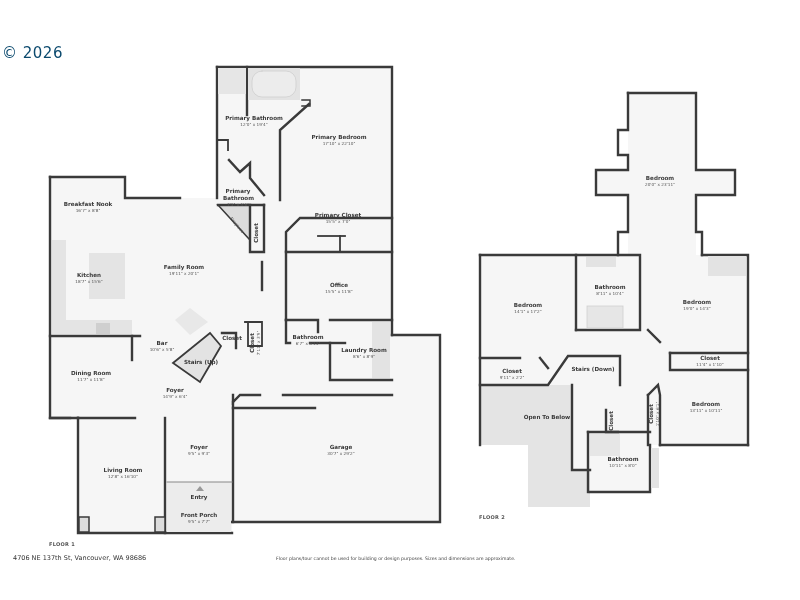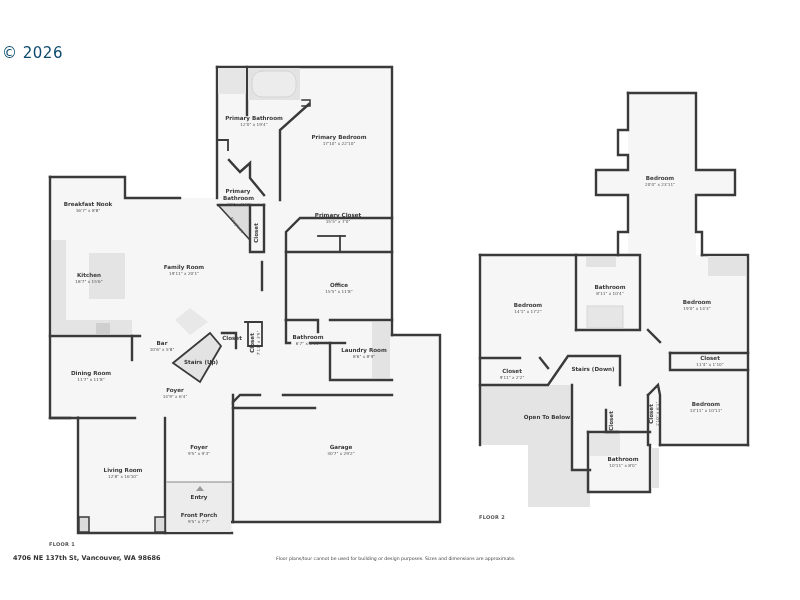--- a/index.html
+++ b/index.html
@@ -4,21 +4,21 @@
   <style>
     html, body { margin:0; padding:0; background:#ffffff; }
     body { width:800px; height:600px; position:relative; overflow:hidden; font-family:"DejaVu Sans", "Liberation Sans", sans-serif; }
     .copyright { position:absolute; left:2px; top:34px; font-size:15px; color:#0c4a6e; letter-spacing:0.5px;margin-top:10px; }
     svg.plan { position:absolute; left:0; top:0; }
     .lbl { position:absolute; transform:translate(-50%,-50%); text-align:center; white-space:nowrap; color:#3a3a3a; }
     .lbl .nm { font-size:5.6px; font-weight:bold; display:block; line-height:7px; }
     .lbl .dm { font-size:4.2px; display:block; line-height:5px; color:#555; }
     .lbl.v { transform:translate(-50%,-50%) rotate(-90deg); }
     .floor-label { position:absolute; font-size:5px; font-weight:bold; color:#555; letter-spacing:0.3px; }
-    .address { position:absolute; left:13px; top:554px; font-size:6.5px; font-weight:bold; color:#333; }
+    .address { position:absolute; left:13px; top:554px; font-size:6.5px; font-weight:normal; color:#333; }
     .disclaimer { position:absolute; left:276px; top:556px; font-size:4.6px; color:#444; }
   </style>
 </head>
 <body>
 
 <div class="copyright">© 2026</div>
 
 <svg class="plan" width="800" height="600" viewBox="0 0 800 600">
   <g fill="none" stroke="#3a3a3a" stroke-width="2.4" stroke-linecap="square">
 

